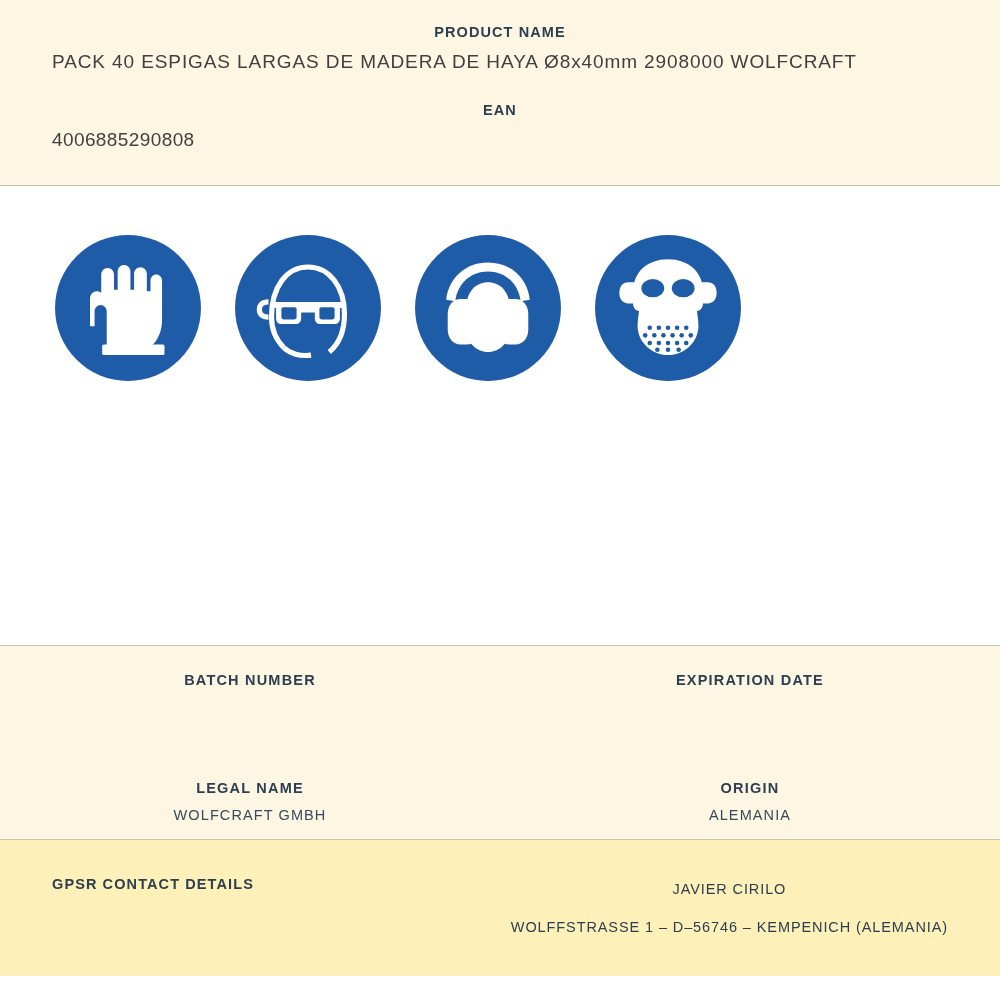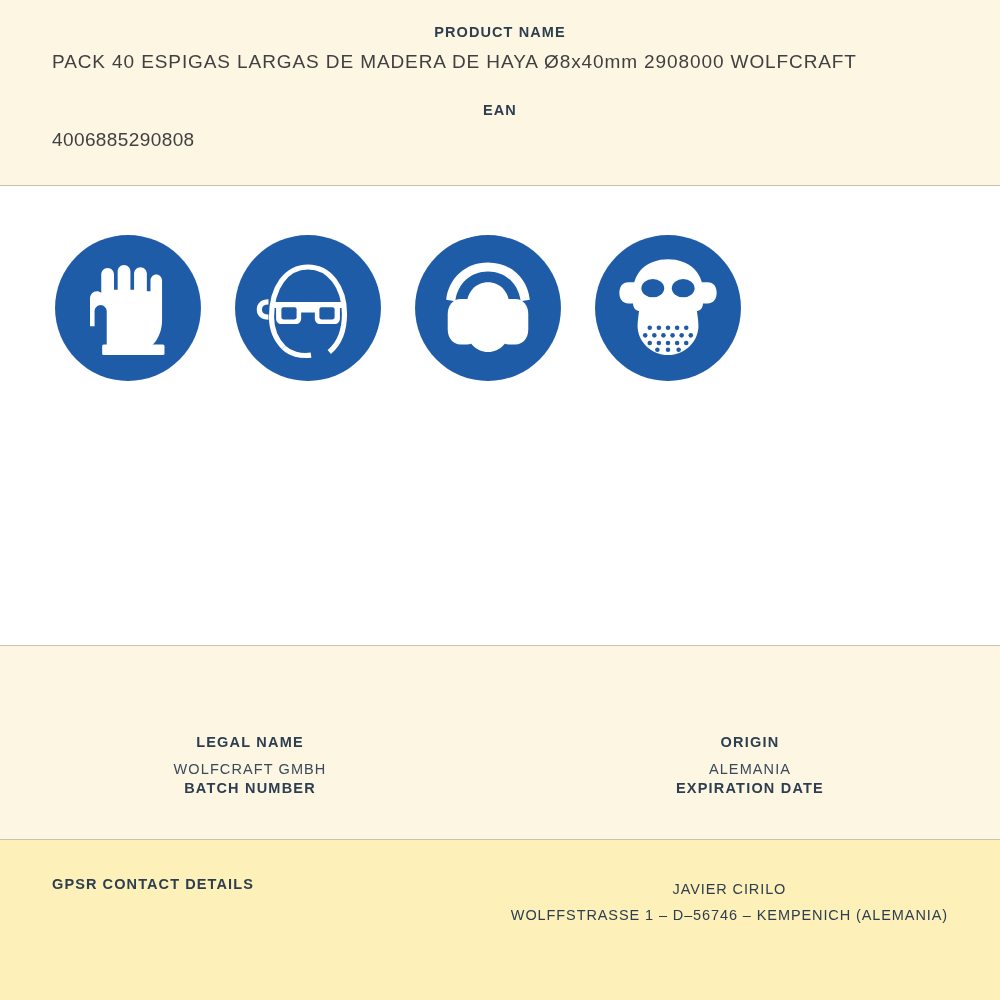--- a/index.html
+++ b/index.html
@@ -83,41 +83,41 @@
     letter-spacing: 1.1px;
     color: #3a4a5a;
     min-height: 19px;
     margin-top: 11px;
   }
   .details-grid.row2 { margin-top: 62px; }
 
   
   .footer {
     background: #fdf0b8;
-    height: 161px;
+    height: 136px;
     padding: 36px 52px 0 52px;
     display: flex;
     justify-content: space-between;
     align-items: flex-start;
   }
   .footer-label {
     font-size: 14.5px;
     font-weight: bold;
     letter-spacing: 1.1px;
     color: #2c3e50;
     text-transform: uppercase;
   }
   .footer-right {
     text-align: center;
     font-size: 14.5px;
     letter-spacing: 0.9px;
     color: #2c3e50;
     line-height: 26px;
   }
-  .footer-right div + div { margin-top: 0; }
+  .footer-right div + div { margin-top: 12px; }
   .fr-email { letter-spacing: 0.3px; }
 </style>
 </head>
 <body>
 
 <div class="page">
 
   <div class="header">
     <div class="field-block">
       <div class="field-label">PRODUCT NAME</div>
@@ -214,38 +214,38 @@
               <circle cx="50" cy="77.5" r="1.5"></circle>
             <circle cx="57" cy="77.5" r="1.5"></circle>
           </g>
         </g>
       </svg>
 
     </div>
   </div>
 
   <div class="details">
+    <div class="details-grid row1">
+      <div>
+        <div class="det-label">BATCH NUMBER</div>
+        <div class="det-value"></div>
+      </div>
+      <div>
+        <div class="det-label">EXPIRATION DATE</div>
+        <div class="det-value"></div>
+      </div>
+    </div>
     <div class="details-grid row2">
       <div>
         <div class="det-label">LEGAL NAME</div>
         <div class="det-value">WOLFCRAFT GMBH</div>
       </div>
       <div>
         <div class="det-label">ORIGIN</div>
         <div class="det-value">ALEMANIA</div>
-      </div>
-    </div>
-    <div class="details-grid row1">
-      <div>
-        <div class="det-label">BATCH NUMBER</div>
-        <div class="det-value"></div>
-      </div>
-      <div>
-        <div class="det-label">EXPIRATION DATE</div>
-        <div class="det-value"></div>
       </div>
     </div>
   </div>
 
   <div class="footer">
     <div class="footer-label">GPSR CONTACT DETAILS</div>
     <div class="footer-right">
       <div>JAVIER CIRILO</div>
       <div>WOLFFSTRASSE 1 – D–56746 – KEMPENICH (ALEMANIA)</div>
     </div>

